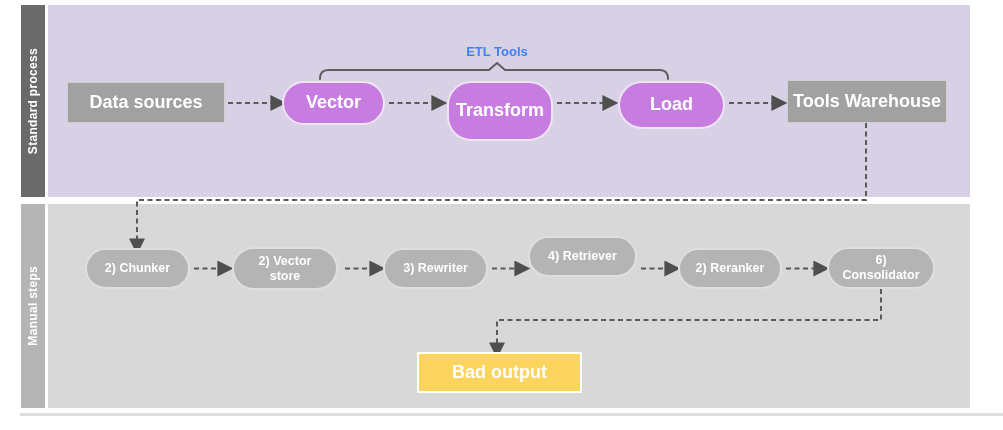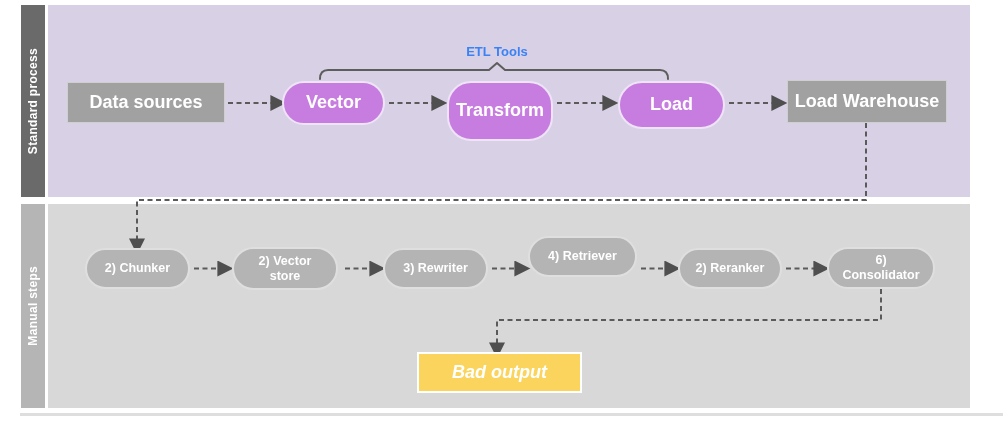--- a/index.html
+++ b/index.html
@@ -37,21 +37,21 @@
   #n-load{left:618px;top:81px;width:107px;height:48px;}
   #n-data-warehouse{left:787px;top:80px;width:160px;height:43px;}
 
   #n-chunker{left:85px;top:248px;width:105px;height:41px;}
   #n-vector-store{left:232px;top:247px;width:106px;height:43px;}
   #n-rewriter{left:383px;top:248px;width:105px;height:41px;}
   #n-retriever{left:528px;top:236px;width:109px;height:41px;text-align:center;}
   #n-reranker{left:678px;top:248px;width:104px;height:41px;}
   #n-consolidator{left:827px;top:247px;width:108px;height:42px;}
 
-  #n-bad-output{left:417px;top:352px;width:165px;height:41px;font-style:italic;}
+  #n-bad-output{left:417px;top:352px;width:165px;height:41px;}
 
   .bracket-label{
     position:absolute;left:417px;top:44px;width:160px;text-align:center;
     color:#3b82f6;font-weight:bold;font-size:13px;
   }
   svg.overlay{position:absolute;left:0;top:0;pointer-events:none;}
 </style>
 </head>
 <body>
 
@@ -90,21 +90,21 @@
     </g>
     <path d="M320 79 Q320 70 328 70 L489 70 L497 63 L505 70 L660 70 Q668 70 668 79" stroke="#5d5d5d" stroke-width="2" fill="none" stroke-linejoin="round" stroke-linecap="round"></path>
   </svg>
 
   <div class="bracket-label">ETL Tools</div>
 
   <div id="n-data-sources" class="node gray-box">Data sources</div>
   <div id="n-extract" class="node etl-pill">Vector</div>
   <div id="n-transform" class="node etl-pill">Transform</div>
   <div id="n-load" class="node etl-pill">Load</div>
-  <div id="n-data-warehouse" class="node gray-box">Load Warehouse</div>
+  <div id="n-data-warehouse" class="node gray-box">Tools Warehouse</div>
 
   <div id="n-chunker" class="node gray-pill">2) Chunker</div>
   <div id="n-vector-store" class="node gray-pill">2) Vector store</div>
   <div id="n-rewriter" class="node gray-pill">3) Rewriter</div>
   <div id="n-retriever" class="node gray-pill">4) Retriever</div>
   <div id="n-reranker" class="node gray-pill">2) Reranker</div>
   <div id="n-consolidator" class="node gray-pill">6) Consolidator</div>
 
   <div id="n-bad-output" class="node yellow-box">Bad output</div>
 

